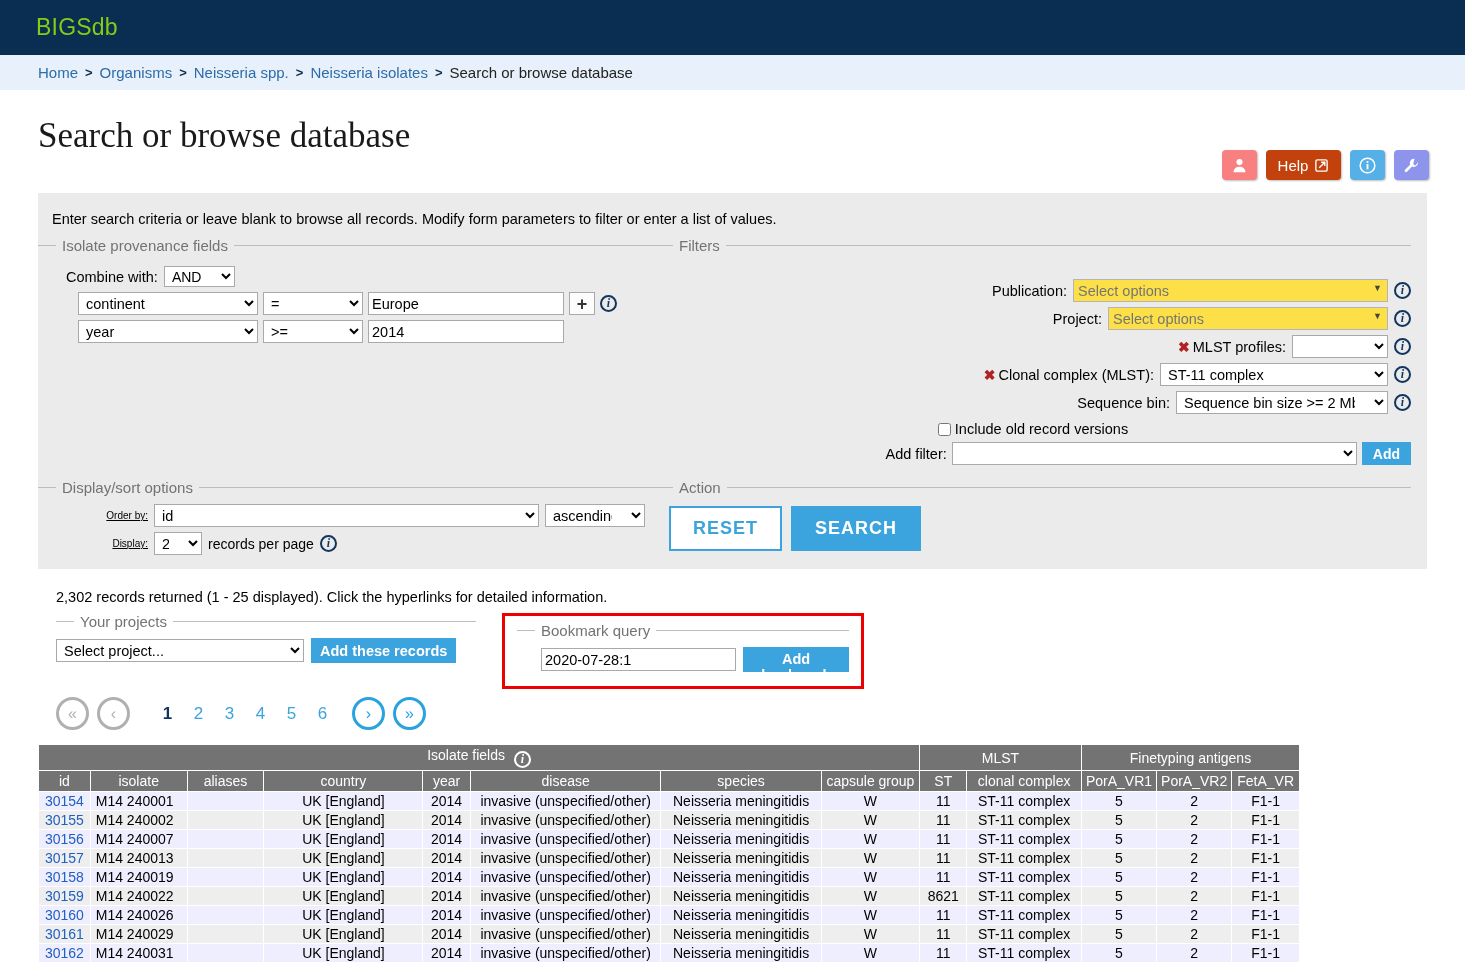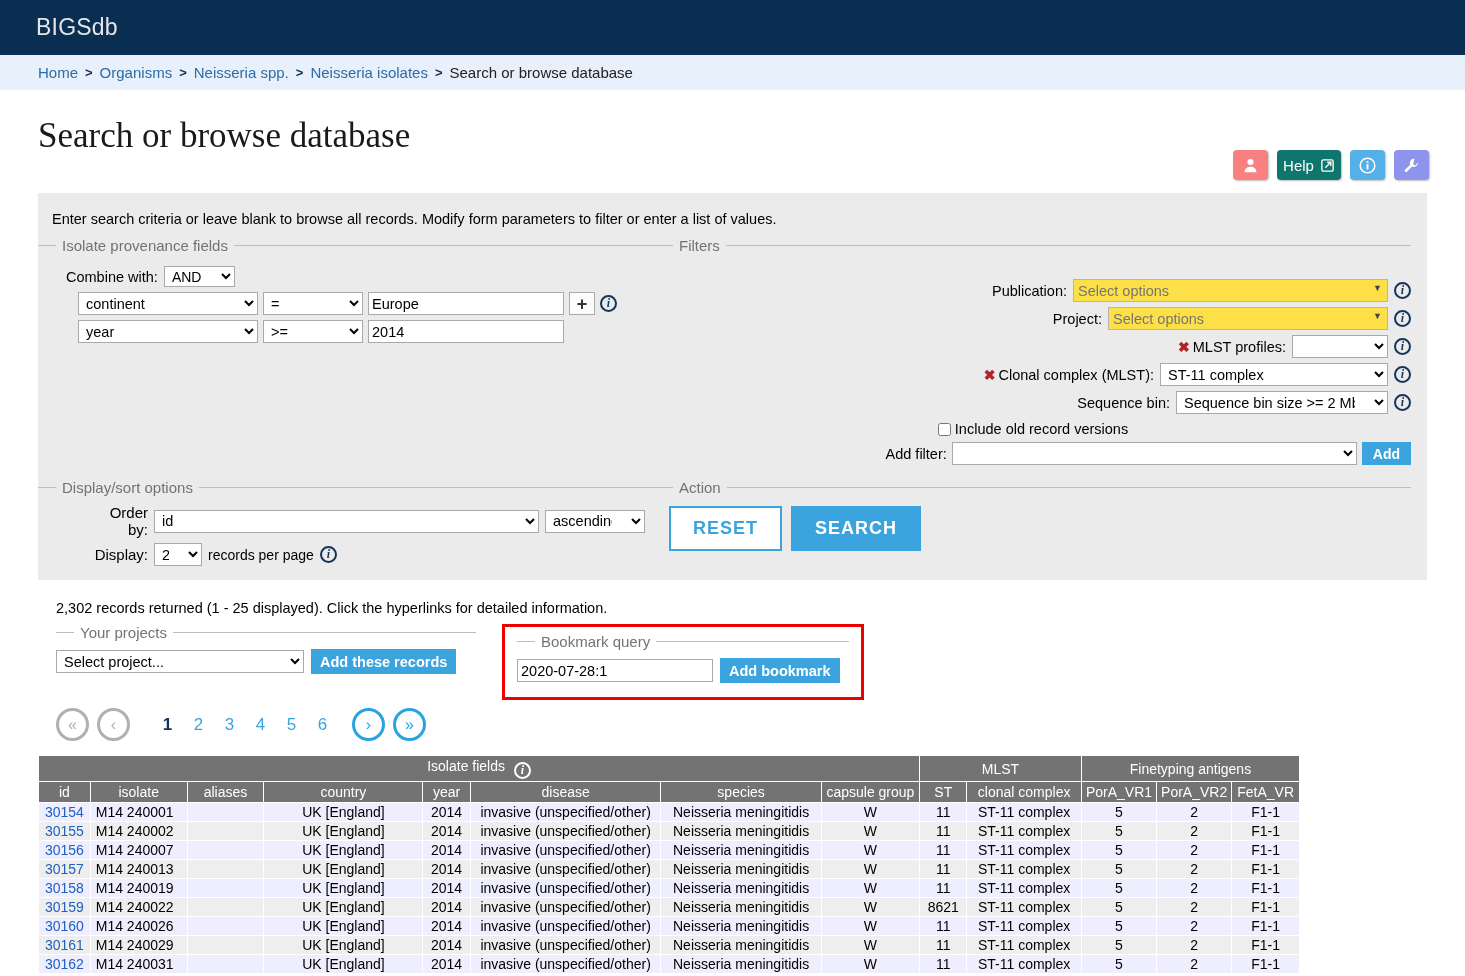--- a/index.html
+++ b/index.html
@@ -11,42 +11,42 @@
     font-size:14px;
     color:#000000;
     overflow:hidden;
   }
 
   
   .topbar {
     height:55px; background:#0a2d52; display:flex; align-items:center;
   }
   .brand {
-    color:#e5e5e5; font-size:23px; margin-left:36px; letter-spacing:.2px;
+    color:#84cc16; font-size:23px; margin-left:36px; letter-spacing:.2px;
   }
   .breadcrumb {
     height:35px; background:#e8f1fb; display:flex; align-items:center;
     padding-left:38px; font-size:15px; color:#222;
   }
   .breadcrumb a { color:#2c6ca8; text-decoration:none; }
   .breadcrumb .sep { color:#0a2d52; font-weight:bold; margin:0 7px; font-size:13px; }
 
   
   .titlerow { position:relative; height:88px; }
   h1.page-title {
     margin:0; padding:26px 0 0 38px; font-family:"Liberation Serif", serif;
     font-size:35px; font-weight:400; color:#1a1a1a;
   }
   .iconbar { position:absolute; right:36px; top:90px; transform:translateY(-100%); display:flex; gap:9px; }
   .icbtn {
     height:30px; border-radius:4px; display:flex; align-items:center; justify-content:center;
     color:#fff; box-shadow:1px 1px 2px rgba(0,0,0,.25); cursor:pointer;
   }
   .icbtn.user   { width:35px; background:#f98080; }
-  .icbtn.help   { width:64px; background:#0f766e; gap:6px; font-size:15px; padding:0 2px; }
+  .icbtn.help   { width:75px; background:#c2410c; gap:6px; font-size:15px; padding:0 2px; }
   .icbtn.info   { width:35px; background:#55b0e8; }
   .icbtn.wrench { width:35px; background:#8e93ec; }
   .icbtn svg { display:block; }
 
   
   .panel {
     margin:15px 38px 0 38px; background:#ebebeb; padding:16px 16px 14px 0;
   }
   .intro { font-size:14.5px; margin:2px 0 10px 14px; }
   .legend {
@@ -103,40 +103,40 @@
   .btn-blue {
     background:#3ba3dd; color:#fff; border:none; font-weight:bold; font-size:14px;
     padding:3px 11px; height:23px; cursor:pointer; font-family:"Liberation Sans", sans-serif;
   }
 
   
   .lowercols { display:flex; margin-top:14px; }
   .dcolL { width:617px; }
   .dcolR { flex:1; }
   .drow { display:flex; align-items:center; gap:6px; margin-top:8px; padding-left:50px; }
-  .drow .dlabel { width:60px; text-align:right; font-size:15px; }
+  .drow .dlabel { width:60px; text-align:right; font-size:10px;text-decoration:underline; }
   .orderby { width:385px; }
   .actionbtns { display:flex; gap:9px; margin:10px 0 0 14px; }
   .bigbtn {
     font-size:18px; font-weight:bold; letter-spacing:1px; padding:10px 22px;
     cursor:pointer; font-family:"Liberation Sans", sans-serif;
   }
   .bigbtn.reset { background:#ffffff; color:#3ba3dd; border:2px solid #3ba3dd; }
   .bigbtn.search { background:#3ba3dd; color:#ffffff; border:2px solid #3ba3dd; }
 
   
   .resultnote { margin:20px 0 0 56px; font-size:14.5px; }
   .bottomcols { display:flex; margin:8px 0 0 56px; gap:8px; position:relative; }
   .projbox { width:420px; }
   .bookmarkbox {
     width:362px; border:3px solid #ee0000; padding:6px 12px 14px 12px; margin-left:18px;
   }
   .selrow { display:flex; align-items:center; gap:7px; margin-top:8px; }
   .projsel { width:248px; height:24px; }
-  .bmk-input { width:196px; height:24px; }
+  .bmk-input { width:196px; height:24px;margin-left:24px; }
   .btn-blue2 {
     background:#3ba3dd; color:#fff; border:none; font-weight:bold; font-size:14.5px;
     padding:4px 9px; height:25px; cursor:pointer; font-family:"Liberation Sans", sans-serif;
   }
 
   
   .pager { display:flex; align-items:center; margin:8px 0 0 56px; gap:0; }
   .pgcircle {
     width:33px; height:33px; border-radius:50%; border:3px solid #b0b0b0; color:#b0b0b0;
     display:flex; align-items:center; justify-content:center; font-size:16px; cursor:pointer; margin-right:8px;

